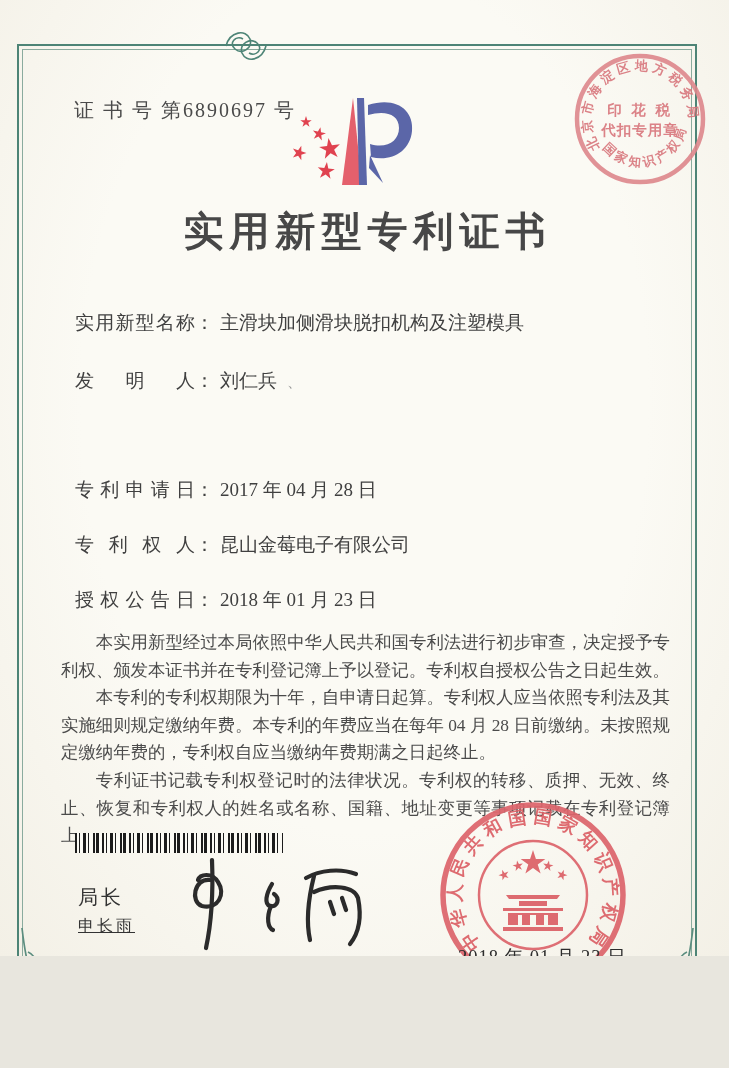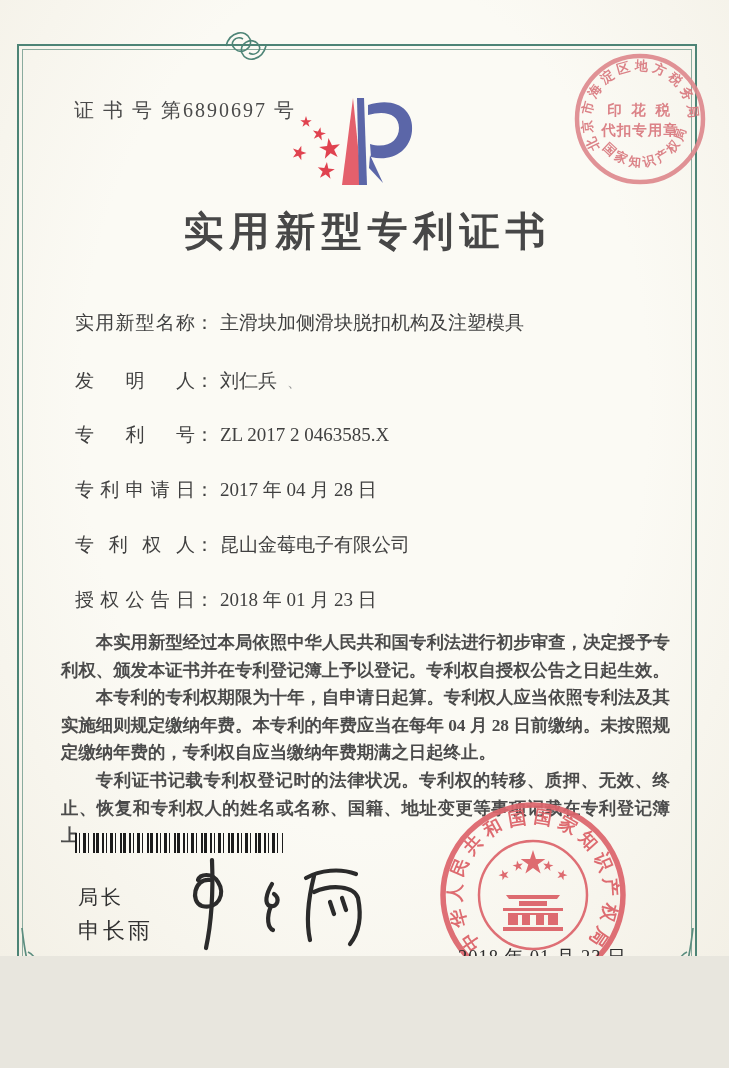--- a/index.html
+++ b/index.html
@@ -23,31 +23,31 @@
   .big-seal{position:absolute;left:433px;top:795px;opacity:.93;}
   .seal-date{position:absolute;left:458px;top:944px;font-size:18.5px;letter-spacing:1px;color:#2d2d2d;z-index:5;}
   
   .field-row{position:absolute;left:75px;font-size:19px;color:#404040;white-space:nowrap;}
   .field-label{display:inline-block;width:120px;text-align:justify;text-align-last:justify;}
   .field-sep{display:inline-block;margin-right:6px;}
   .field-note{color:#9a9a9a;font-size:15px;margin-left:10px;}
   
   .body-text{position:absolute;left:61px;top:629px;width:609px;font-size:17.4px;
     line-height:27.6px;text-align:justify;color:#4b4b4b;}
-  .body-text p{margin:0;text-indent:2em;font-weight:bold;}
+  .body-text p{margin:0;text-indent:2em;}
   
   .barcode{position:absolute;left:75px;top:833px;width:208px;height:20px;
     background:repeating-linear-gradient(90deg,
       #1c1c1c 0 2px,#fbfaf4 2px 4px,#1c1c1c 4px 5px,#fbfaf4 5px 8px,
       #1c1c1c 8px 11px,#fbfaf4 11px 13px,#1c1c1c 13px 14px,#fbfaf4 14px 18px,
       #1c1c1c 18px 20px,#fbfaf4 20px 21px,#1c1c1c 21px 24px,#fbfaf4 24px 27px);}
   .director-title{position:absolute;left:78px;top:884px;font-size:20px;letter-spacing:3px;color:#333;
     font-family:Liberation Serif, serif;}
-  .director-name{position:absolute;left:78px;top:916px;font-size:22px;letter-spacing:3px;color:#333;
-    font-family:"Liberation Sans","DejaVu Sans",sans-serif;}
+  .director-name{position:absolute;left:78px;top:916px;font-size:16px;letter-spacing:3px;color:#333;
+    font-family:"Liberation Sans","DejaVu Sans",sans-serif;text-decoration:underline;}
   .signature{position:absolute;left:168px;top:850px;}
   .footer-page{position:absolute;left:0;top:999px;width:100%;text-align:center;
     font-size:20px;letter-spacing:2px;color:#555;}
 </style>
 </head>
 <body>
 
 <div class="page">
 
   <div class="frame-outer">
@@ -116,23 +116,20 @@
   </svg>
 
   <div class="doc-title">实用新型专利证书</div>
 
   <div class="field-row" style="top:368px;">
     <span class="field-label">发明人</span><span class="field-sep">：</span><span>刘仁兵</span><span class="field-note">、</span>
   </div>
   <div class="field-row" style="top:310px;">
     <span class="field-label">实用新型名称</span><span class="field-sep">：</span><span>主滑块加侧滑块脱扣机构及注塑模具</span><span class="field-note"></span>
   </div>
-  <div class="field-row" style="top:422px;">
-    <span class="field-label">专利号</span><span class="field-sep">：</span><span>ZL 2017 2 0463585.X</span><span class="field-note"></span>
-  </div>
   <div class="field-row" style="top:477px;">
     <span class="field-label">专利申请日</span><span class="field-sep">：</span><span>2017 年 04 月 28 日</span><span class="field-note"></span>
   </div>
   <div class="field-row" style="top:532px;">
     <span class="field-label">专利权人</span><span class="field-sep">：</span><span>昆山金莓电子有限公司</span><span class="field-note"></span>
   </div>
   <div class="field-row" style="top:587px;">
     <span class="field-label">授权公告日</span><span class="field-sep">：</span><span>2018 年 01 月 23 日</span><span class="field-note"></span>
   </div>
 

